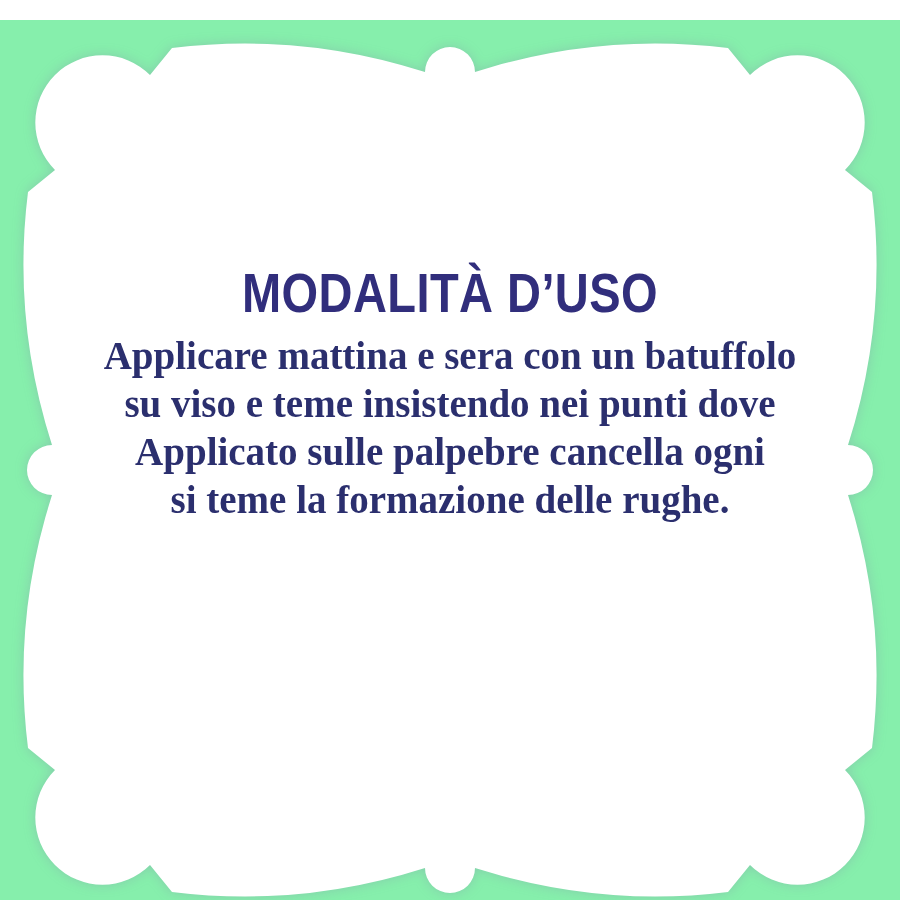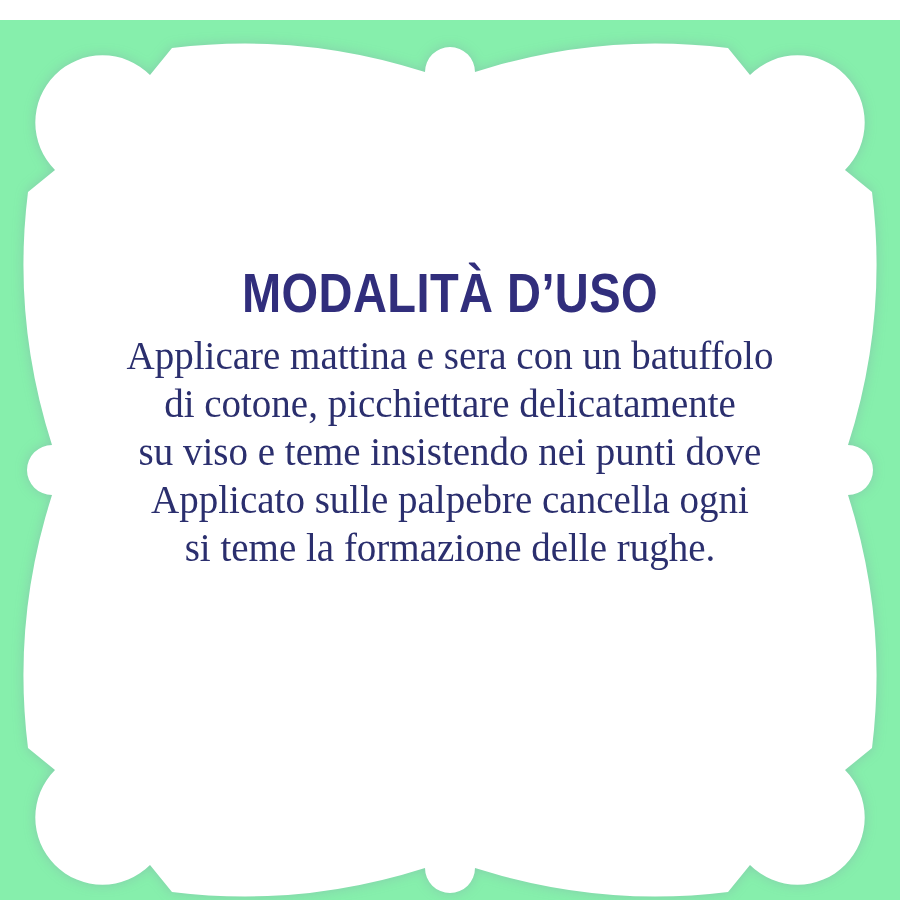--- a/index.html
+++ b/index.html
@@ -40,21 +40,21 @@
     line-height: 58px;
     letter-spacing: 0.5px;
     color: #312e7c;
     transform: scaleX(0.84);
     transform-origin: 50% 50%;
     white-space: nowrap;
   }
   .body-line {
     margin: 0;
     font-family: "Liberation Serif", serif;
-    font-weight: 400;
+    font-weight: 700;
     font-size: 39px;
     line-height: 48px;
     color: #2b2f6e;
     white-space: nowrap;
   }
 </style>
 </head>
 <body>
 
 <div class="stage">
@@ -84,19 +84,18 @@
              A 25,25 0 0 1 52,425
              Q 12,300 28,172
              L 55,150
              A 67,67 0 1 1 150,55
              Z" fill="#ffffff"></path>
   </svg>
 
   <div class="content">
     <h1 class="card-title">MODALITÀ D’USO</h1>
     <p class="body-line">Applicare mattina e sera con un batuffolo</p>
-    <p class="body-line">di cotone, picchiettare delicatamente</p>
     <p class="body-line">su viso e teme insistendo nei punti dove</p>
     <p class="body-line">Applicato sulle palpebre cancella ogni</p>
     <p class="body-line">si teme la formazione delle rughe.</p>
   </div>
 
 </div>
 
 </body></html>

